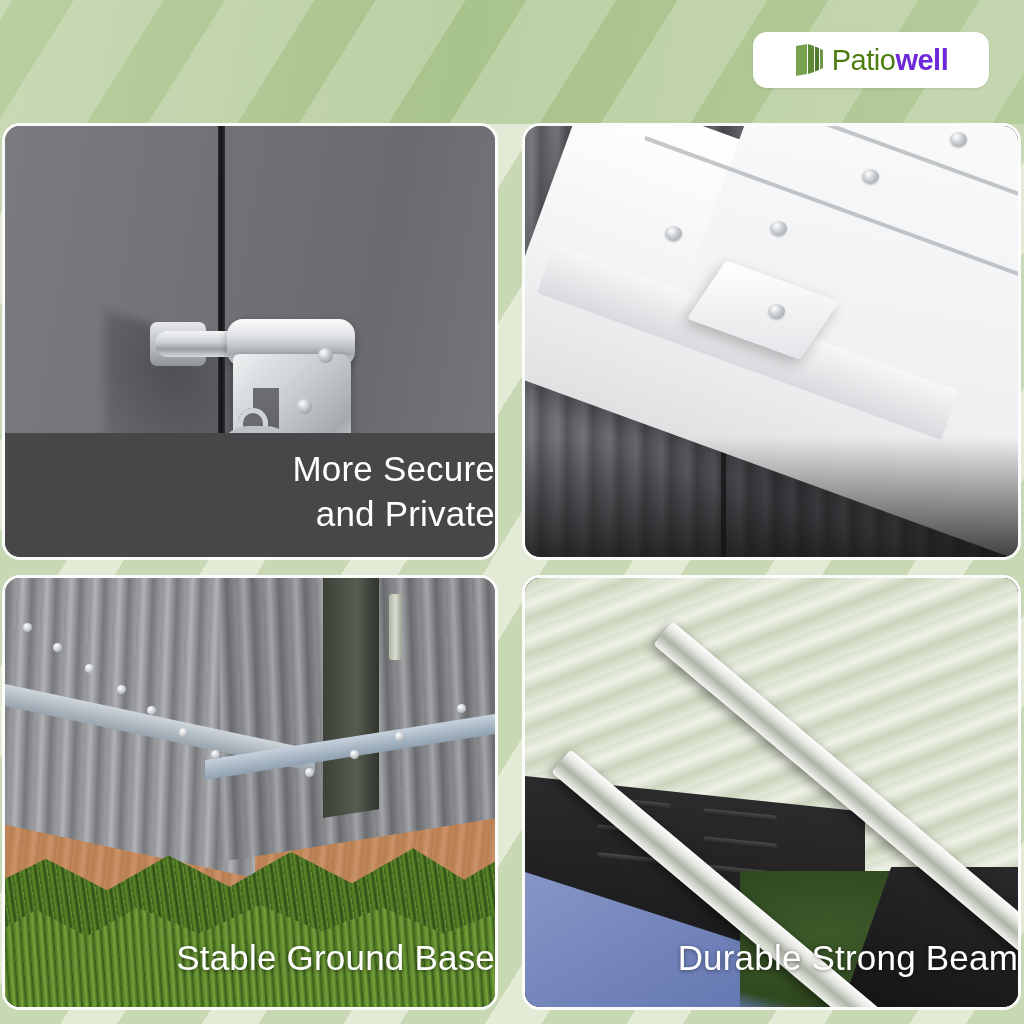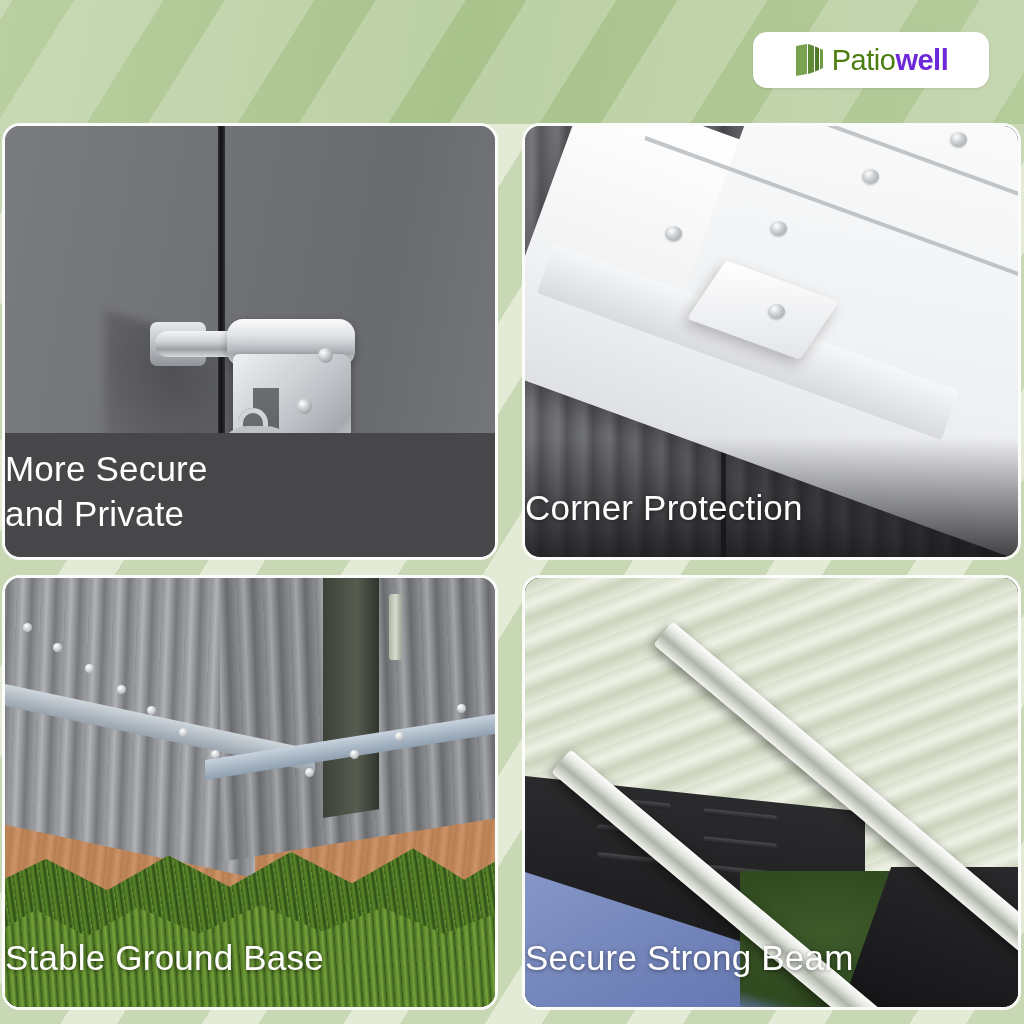--- a/index.html
+++ b/index.html
@@ -93,21 +93,21 @@
   #p-br { left: 525px; top: 578px; width: 493px; height: 429px; }
 
   .panel .scene { position: absolute; inset: 0; }
 
   .caption {
     position: absolute;
     left: 0; right: 0; bottom: 0;
     color: #ffffff;
     font-size: 35px;
     font-weight: 400;
-    text-align: left;
+    text-align: right;
     line-height: 1.28;
     letter-spacing: 0.2px;
     z-index: 40;
     text-shadow: 0 1px 4px rgba(0,0,0,0.45);
   }
   .caption.band {
     background: #47474a;
     padding: 14px 0 20px;
     text-shadow: none;
   }
@@ -467,23 +467,20 @@
       <div class="tr-groove" style="left:230px;top:-30px;width:400px;transform:rotate(20deg);"></div>
       <div class="tr-groove" style="left:330px;top:-70px;width:340px;transform:rotate(20deg);"></div>
       <div class="tr-fascia"></div>
       <div class="tr-cap"></div>
       <div class="tr-screw" style="left:140px;top:100px;"></div>
       <div class="tr-screw" style="left:245px;top:95px;"></div>
       <div class="tr-screw" style="left:337px;top:43px;"></div>
       <div class="tr-screw" style="left:425px;top:6px;"></div>
       <div class="tr-screw" style="left:243px;top:178px;"></div>
       <div class="tr-bottom-shade"></div>
-    </div>
-    <div class="caption plain">
-      <div>Corner Protection</div>
     </div>
   </div>
 
   <div class="panel" id="p-bl">
     <div class="scene">
       <div class="bl-sky"></div>
       <div class="bl-deck"></div>
       <div class="bl-deck-edge"></div>
       <div class="bl-wall-l"></div>
       <div class="bl-wall-r"></div>
@@ -521,17 +518,17 @@
       <div class="br-vent" style="left:178px;top:234px;"></div>
       <div class="br-vent" style="left:178px;top:262px;"></div>
       <div class="br-vent" style="left:178px;top:290px;"></div>
       <div class="br-sky"></div>
       <div class="br-tree"></div>
       <div class="br-dark-edge"></div>
       <div class="br-beam" style="left:138px;top:40px;width:560px;transform:rotate(40deg);"></div>
       <div class="br-beam" style="left:36px;top:168px;width:560px;transform:rotate(40deg);"></div>
     </div>
     <div class="caption plain">
-      <div>Secure Strong Beam</div>
+      <div>Durable Strong Beam</div>
     </div>
   </div>
 
 </div>
 
 </body></html>

